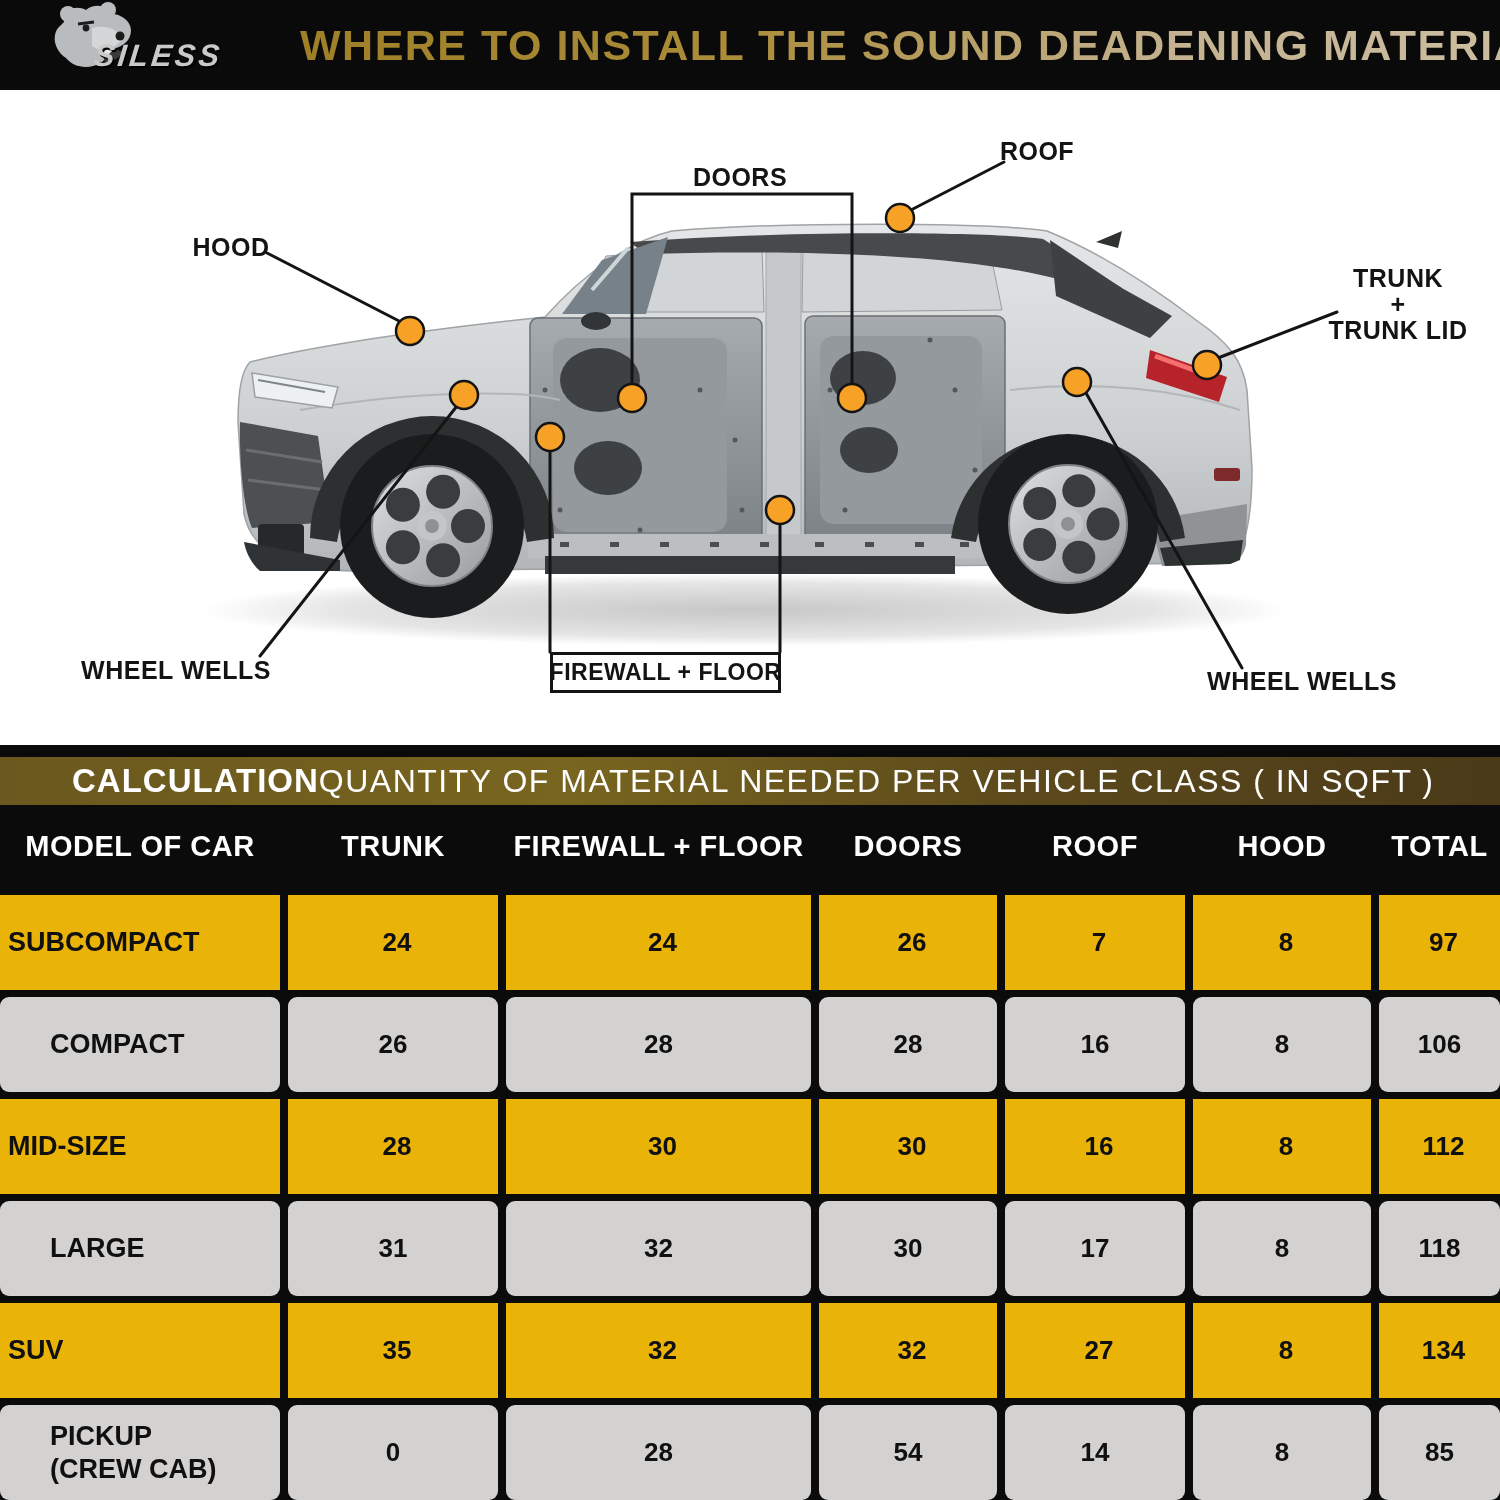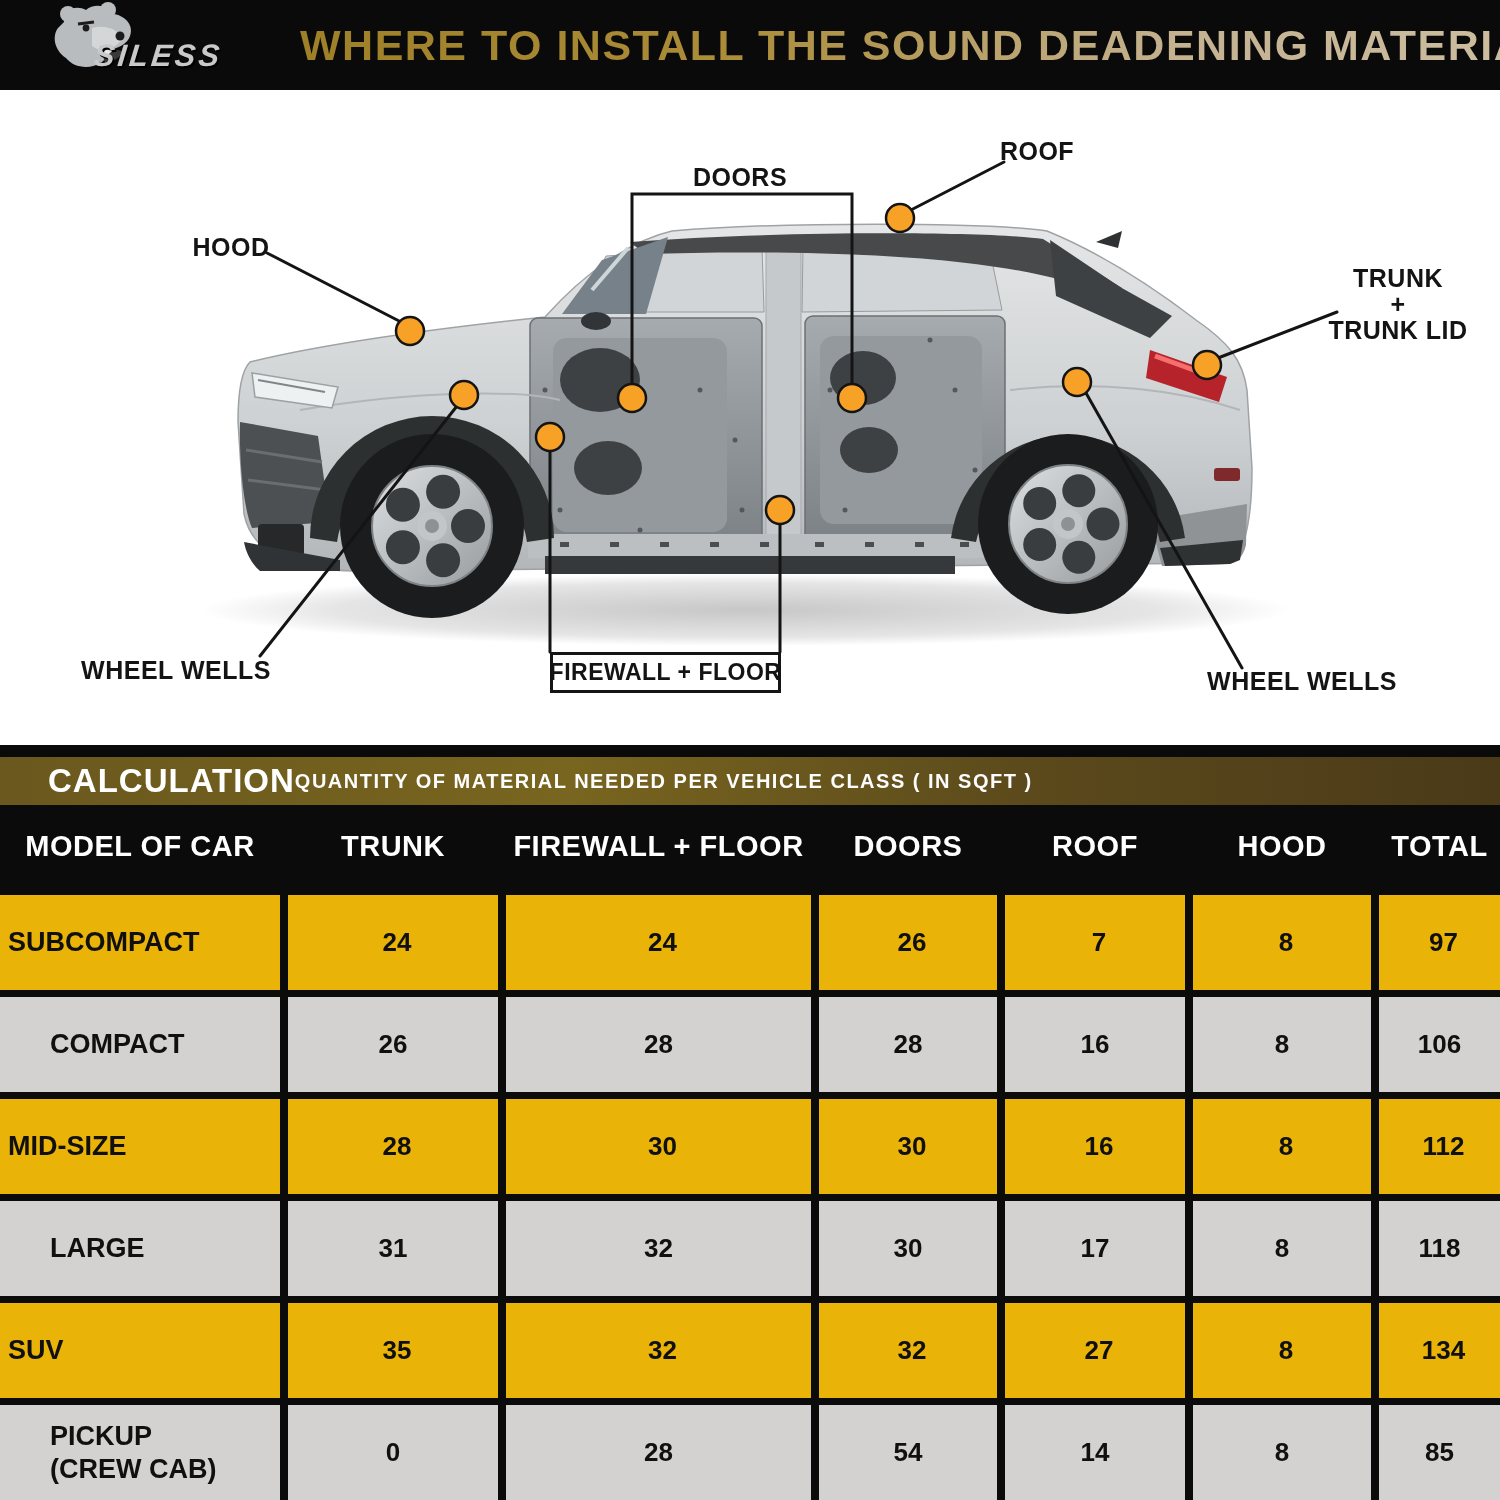--- a/index.html
+++ b/index.html
@@ -36,38 +36,38 @@
     border:3px solid #141414;box-sizing:border-box;background:transparent;
     display:flex;align-items:center;justify-content:center;
     font-weight:bold;font-size:23px;letter-spacing:.5px;z-index:5;white-space:nowrap;
   }
   
   .black-gap{height:12px;background:#0b0a0a;}
   .calc-bar{
     height:48px;display:flex;align-items:center;
     background:linear-gradient(90deg,#6a581e 0%,#78651f 38%,#5c4a1c 68%,#4a3a18 100%);
   }
-  .calc-title{font-size:33px;font-weight:bold;color:#fff;letter-spacing:1px;margin-left:48px;white-space:nowrap;}
-  .calc-subtitle{font-size:20px;font-weight:bold;color:#fdfdfd;letter-spacing:1.5px;white-space:nowrap;}
+  .calc-title{font-size:33px;font-weight:bold;color:#fff;letter-spacing:1px;margin-left:72px;white-space:nowrap;}
+  .calc-subtitle{font-size:32px;font-weight:normal;color:#fdfdfd;letter-spacing:1.5px;white-space:nowrap;}
   
   .tbl{height:787px;background:#0c0b0b;}
   .tbl-head{
     height:83px;display:grid;align-items:center;
     grid-template-columns:280px 210px 305px 178px 180px 178px 121px;column-gap:8px;
   }
   .th{color:#fff;font-weight:bold;font-size:29px;text-align:center;letter-spacing:.5px;}
   .tbl-body{
     margin-top:7px;display:grid;
     grid-template-columns:280px 210px 305px 178px 180px 178px 121px;
     grid-auto-rows:95px;gap:7px 8px;
   }
   .cell{display:flex;align-items:center;justify-content:center;font-weight:bold;font-size:26px;color:#101010;}
   .cell.model{flex-direction:column;align-items:flex-start;justify-content:center;padding-left:50px;font-size:27px;line-height:1.2;}
   .cell.light{background:#eab308;padding-left:8px;}
-  .cell.dark{background:#d4d2d0;}
+  .cell.dark{background:#d4d2d0;border-radius:9px;}
 </style>
 </head>
 <body>
 
 <div class="stage">
 
   <header class="top-header">
     <div class="logo">
       <svg width="120" height="80" viewBox="0 0 120 80">
         <path d="M22,20 C20,8 34,2 44,8 C52,1 66,3 72,12 C84,14 92,24 88,34 C86,40 80,44 74,46 L60,60 C48,68 32,66 24,56 C12,48 10,34 16,26 Z" fill="#b9bcbe"></path>

